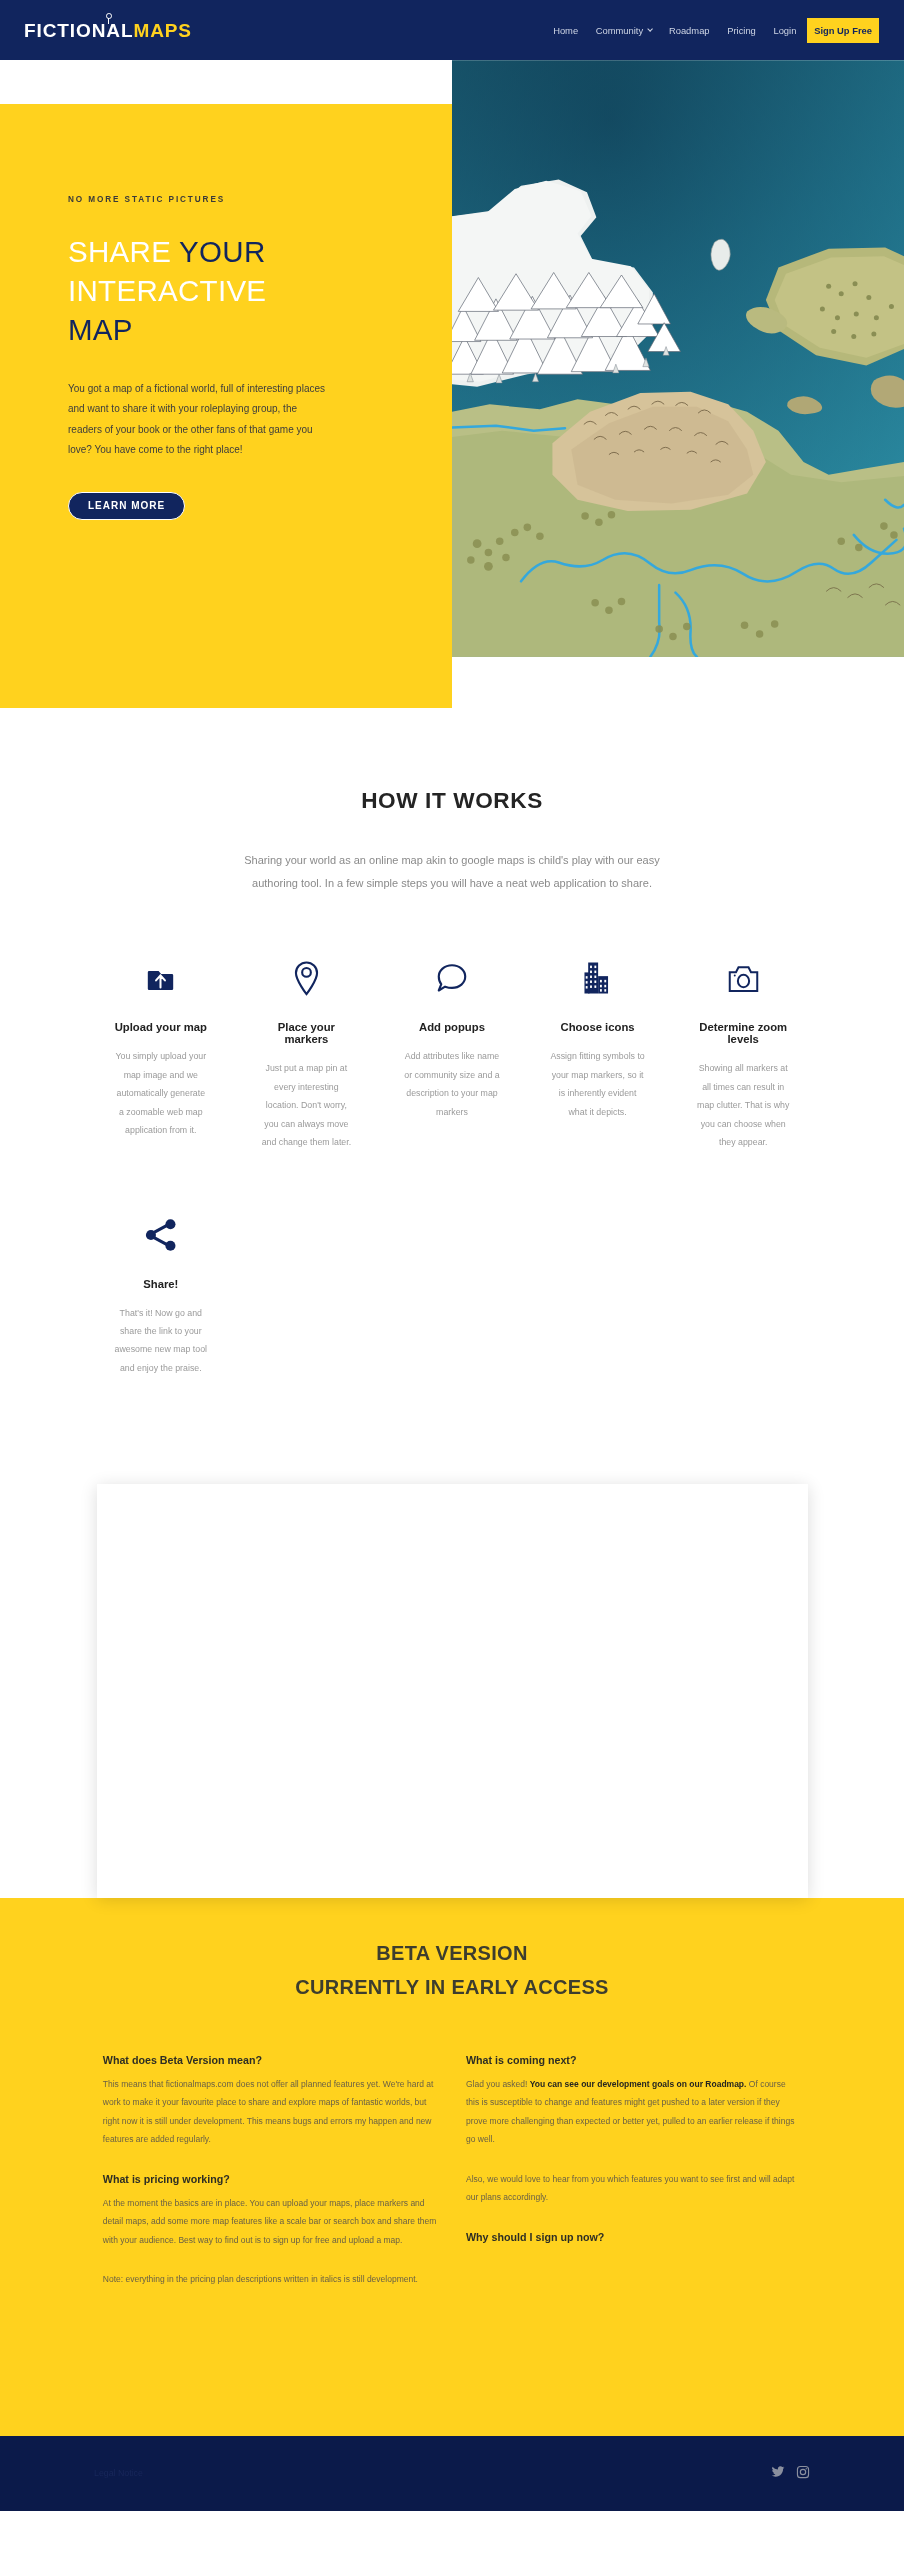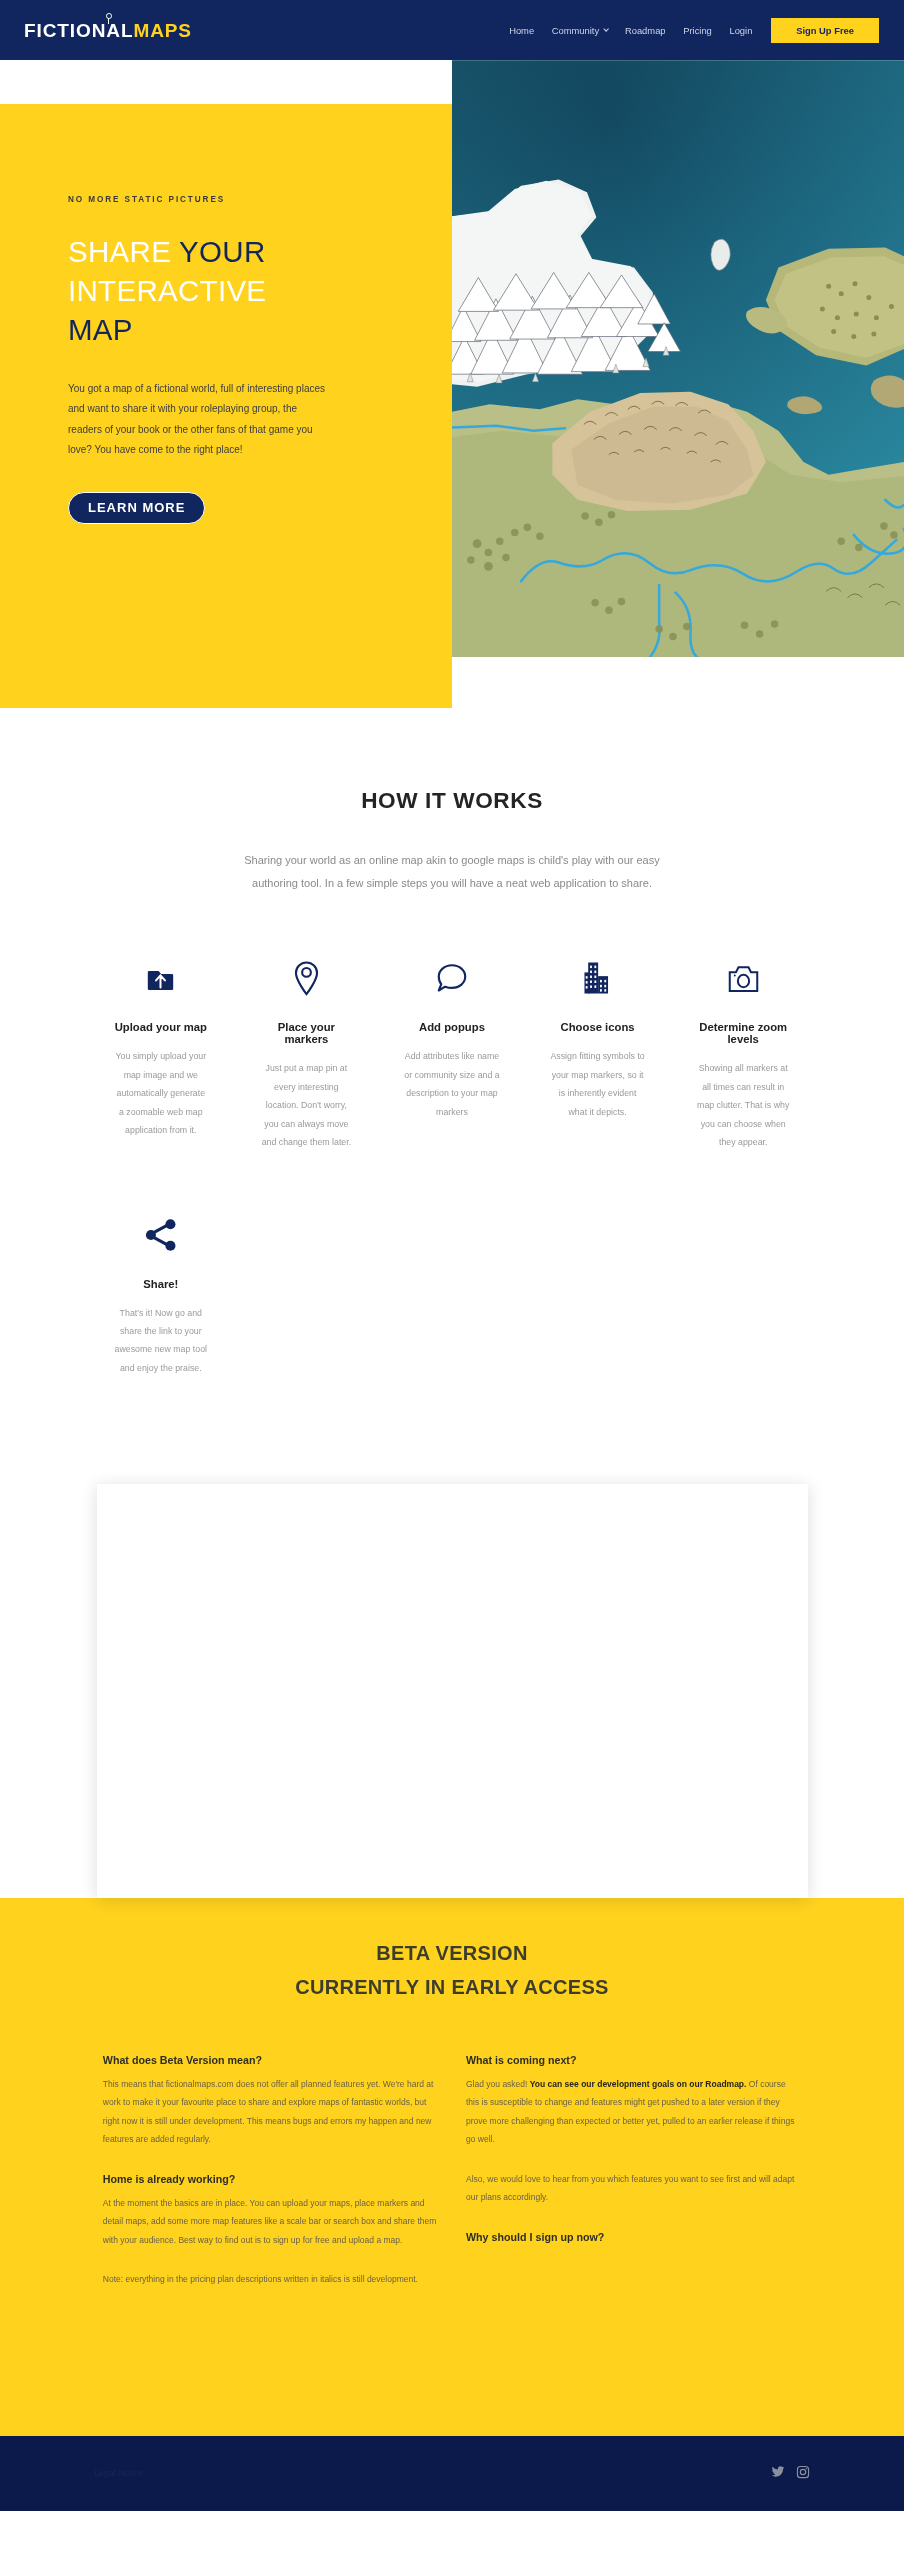--- a/index.html
+++ b/index.html
@@ -77,22 +77,22 @@
     border-right: 0.9px solid #cdd4e4;
     border-bottom: 0.9px solid #cdd4e4;
     transform: rotate(45deg) translateY(-1.3px);
   }
   .signup-btn {
     background: #ffd21e;
     color: #11255e;
     font-size: 9.4px;
     font-weight: 700;
     border: none;
-    padding: 7px 25px;
-    margin-left: 10px;
+    padding: 7px 7px;
+    margin-left: 2px;
     cursor: pointer;
     font-family: "Liberation Sans", sans-serif;
     white-space: nowrap;
   }
 
   
   .hero {
     display: flex;
     background: #ffffff;
     height: 634px;
@@ -128,21 +128,21 @@
     color: #3d3d3d;
     max-width: 264px;
     margin-bottom: 31px;
   }
   .learn-btn {
     display: inline-block;
     background: #11255e;
     color: #ffffff;
     border: 1.9px solid #ffffff;
     border-radius: 17.6px;
-    font-size: 13px;
+    font-size: 10px;
     font-weight: 700;
     letter-spacing: 1px;
     padding: 7.5px 19px;
     cursor: pointer;
     font-family: "Liberation Sans", sans-serif;
   }
   .hero-image {
     position: absolute;
     left: 452px;
     top: 0;
@@ -578,21 +578,21 @@
   </h2>
 
   <div class="beta-cols">
 
     <div class="beta-col-left">
       <div class="beta-block">
         <h3 class="beta-h">What does Beta Version mean?</h3>
         <p class="beta-p">This means that fictionalmaps.com does not offer all planned features yet. We're hard at work to make it your favourite place to share and explore maps of fantastic worlds, but right now it is still under development. This means bugs and errors my happen and new features are added regularly.</p>
       </div>
       <div class="beta-block">
-        <h3 class="beta-h">Home is already working?</h3>
+        <h3 class="beta-h">What is pricing working?</h3>
         <p class="beta-p tight">At the moment the basics are in place. You can upload your maps, place markers and detail maps, add some more map features like a scale bar or search box and share them with your audience. Best way to find out is to sign up for free and upload a map.</p>
         <p class="beta-p">Note: everything in the pricing plan descriptions written in italics is still development.</p>
       </div>
     </div>
 
     <div class="beta-col-right">
       <div class="beta-block">
         <h3 class="beta-h">What is coming next?</h3>
         <p class="beta-p tight"><span>Glad you asked! </span><b>You can see our development goals on our Roadmap.</b><span> Of course this is susceptible to change and features might get pushed to a later version if they prove more challenging than expected or better yet, pulled to an earlier release if things go well.</span></p>
         <p class="beta-p">Also, we would love to hear from you which features you want to see first and will adapt our plans accordingly.</p>

